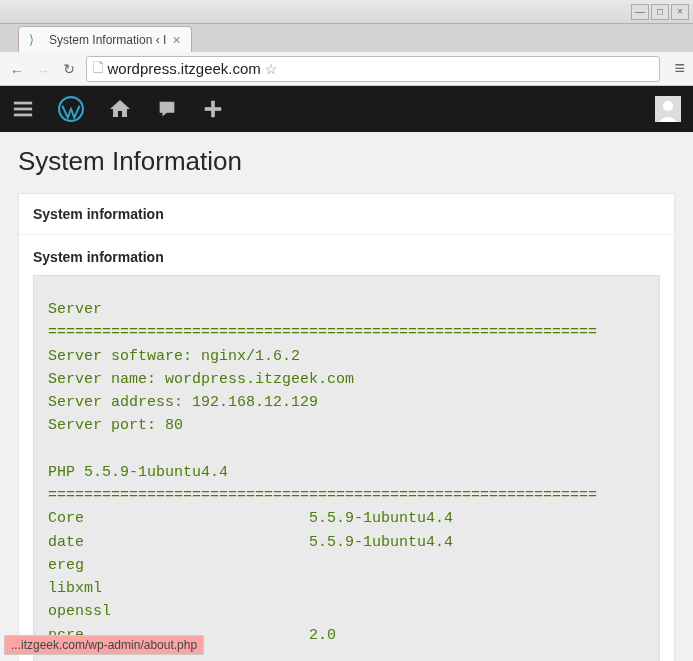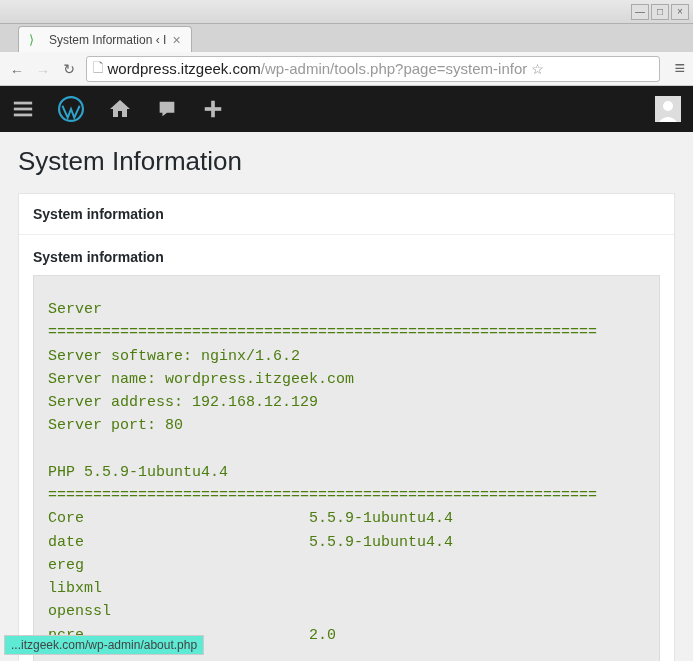--- a/index.html
+++ b/index.html
@@ -163,21 +163,21 @@
       color: #4d7c0f;
       white-space: pre;
       overflow-y: scroll;
       height: 397px;
       position: relative;
     }
     .status-bar {
       position: absolute;
       bottom: 6px;
       left: 4px;
-      background: #5eead4;
+      background: #fca5a5;
       border: 1px solid #ccc;
       font-size: 12px;
       color: #444;
       padding: 2px 6px;
     }
   </style>
 </head>
 <body>
 
 <div class="window-frame">
@@ -198,21 +198,20 @@
     </div>
   </div>
 
   <div class="nav-bar">
     <span class="nav-arrow">←</span>
     <span class="nav-arrow disabled">→</span>
     <span class="reload">↻</span>
     <div class="url-bar">
       <span class="url-icon">🗋</span>
       <span class="url-host">wordpress.itzgeek.com</span>
-        <span class="url-path">/wp-admin/tools.php?page=system-infor</span>
       <span class="star">☆</span>
     </div>
     <span class="hamburger">≡</span>
   </div>
 
   <div class="wp-admin-bar">
     <span class="wp-icon wp-menu-icon">
       <svg viewBox="0 0 24 24" fill="#bbb">
           <rect x="2" y="4" width="20" height="3"></rect>
           <rect x="2" y="10.5" width="20" height="3"></rect>

